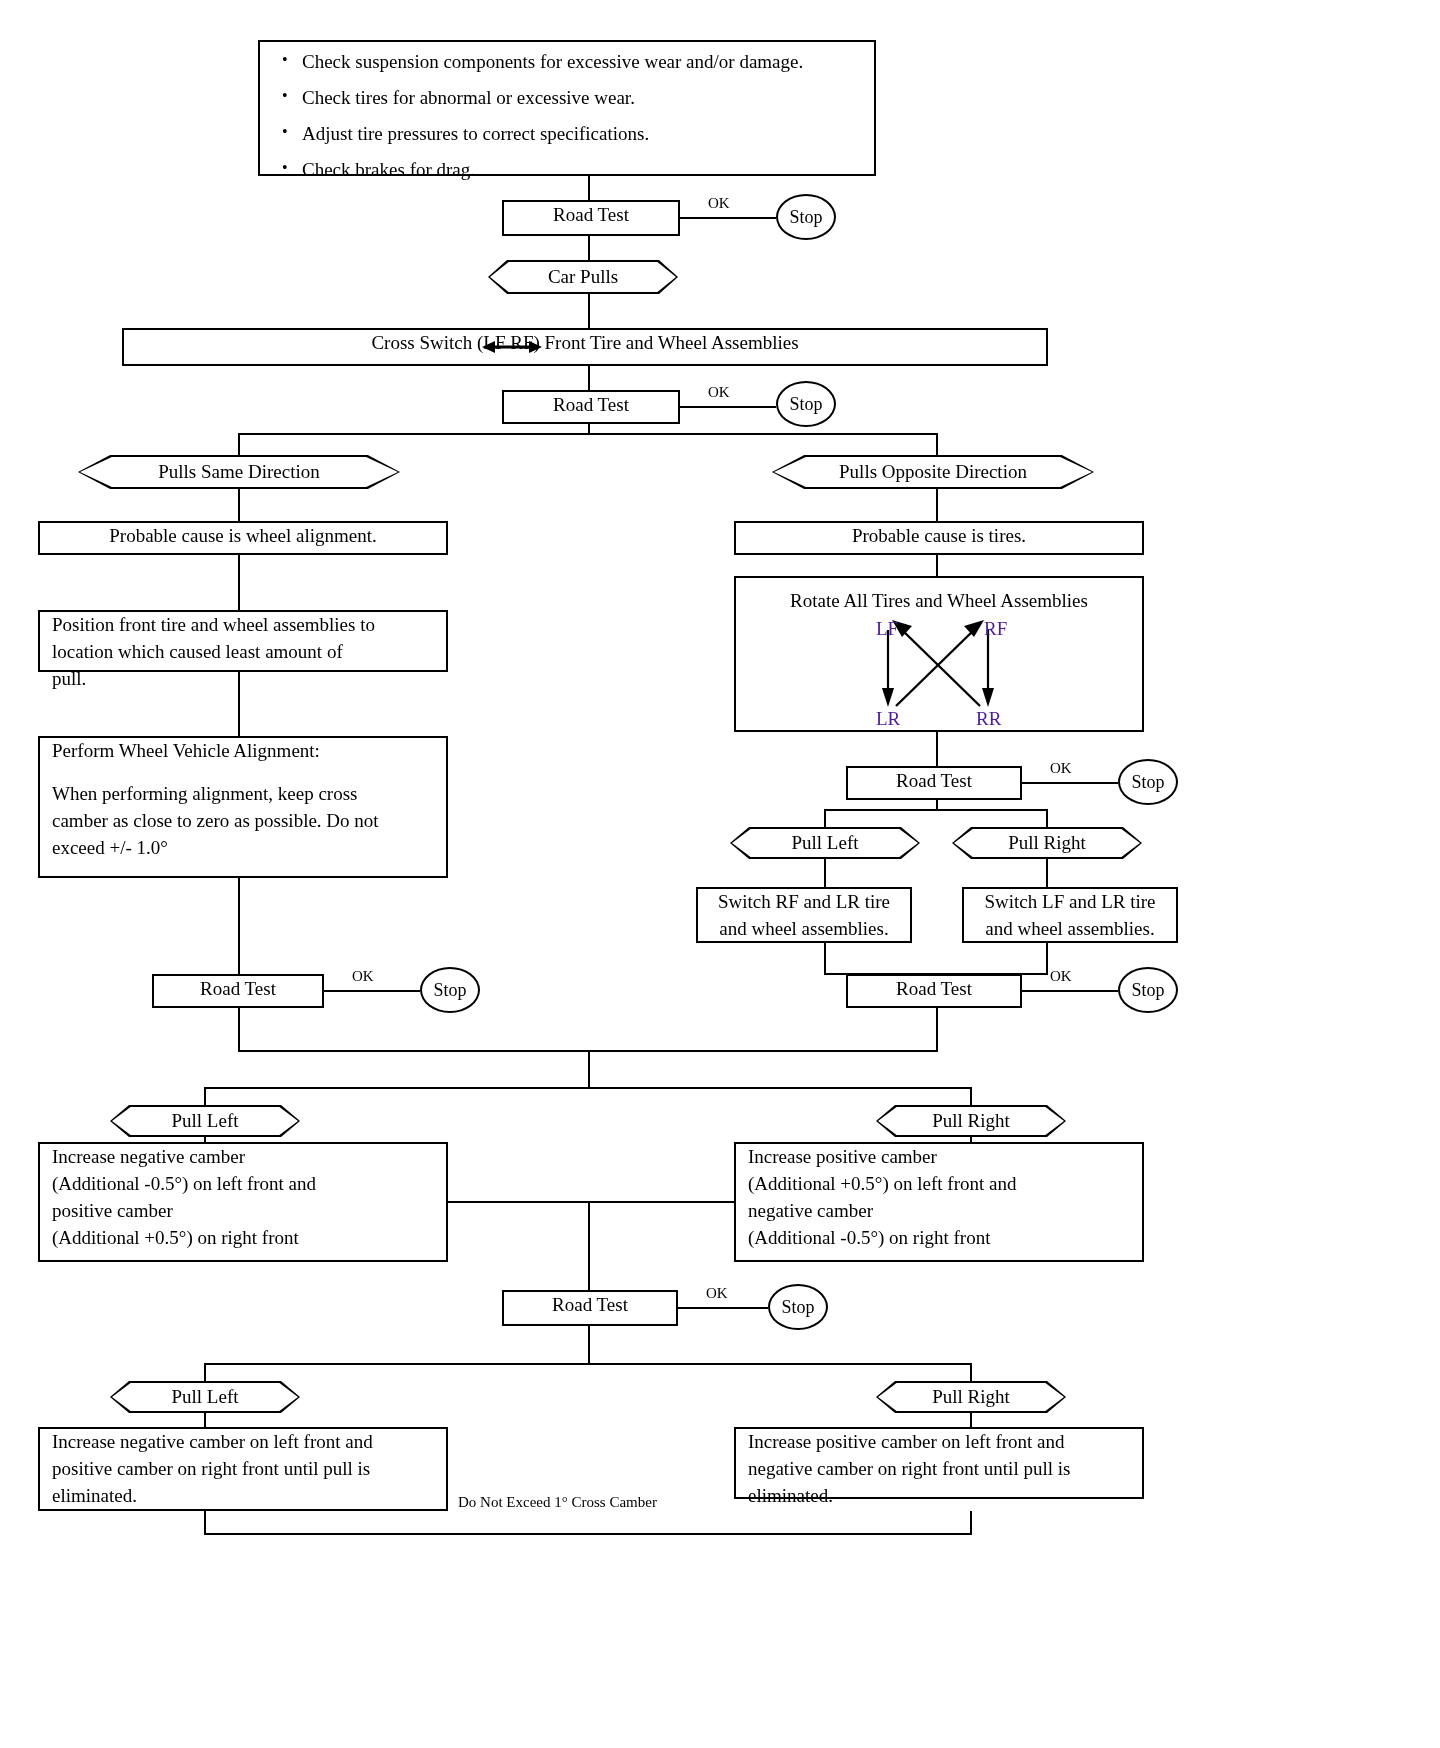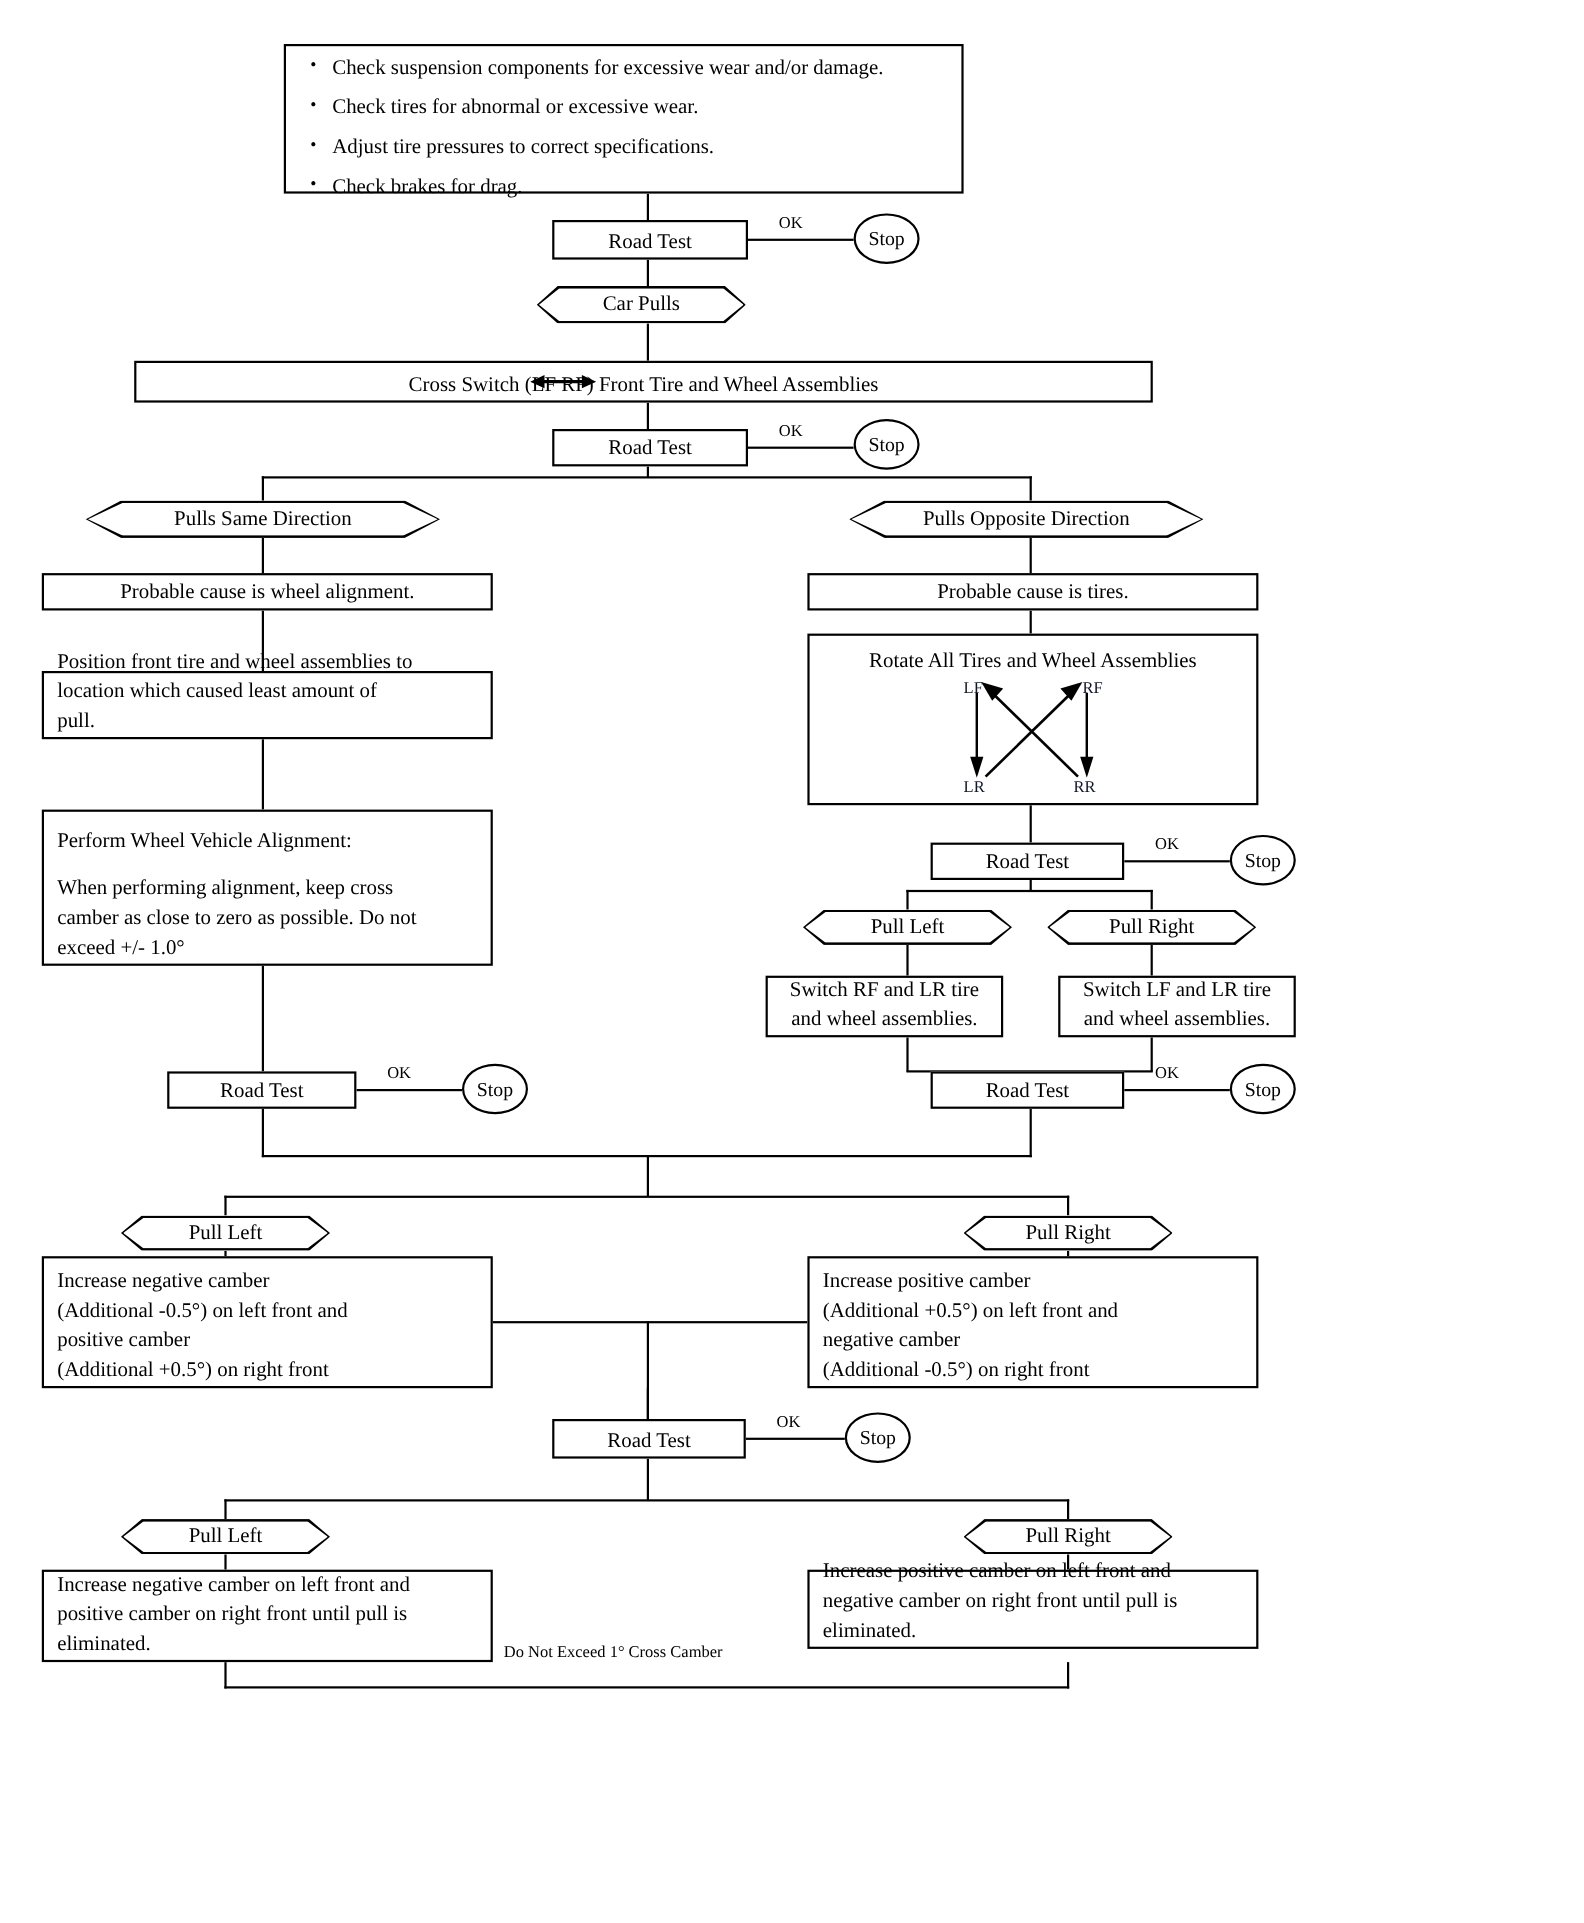--- a/index.html
+++ b/index.html
@@ -14,21 +14,21 @@
     height: 1748px;
     background: #fff;
     overflow: hidden;
   }
   
   .box {
     position: absolute;
     border: 2px solid #000;
     background: #fff;
     display: flex;
-    align-items: flex-end;
+    align-items: flex-start;
     z-index: 3;
   }
   .box.center { justify-content: center; text-align: center; }
   .box .txt {
     display: block;
     width: 100%;
     font-size: 19px;
     line-height: 1.42;
     color: #000;
     padding: 0 10px;
@@ -118,22 +118,22 @@
   .bullets li:before {
     content: "\2022";
     position: absolute;
     left: -16px;
     top: 0;
     font-size: 16px;
   }
   .rotdiag { position: absolute; z-index: 4; }
   .cornerlbl {
     position: absolute;
-    font-size: 15px;
-    color: #0f172a;
+    font-size: 19px;
+    color: #4c1d95;
     z-index: 5;
   }
 </style>
 </head>
 <body>
 
 <div id="page">
 
   <div class="bullets" style="left:258px; top:40px; width:618px; height:136px;">
     <ul>

